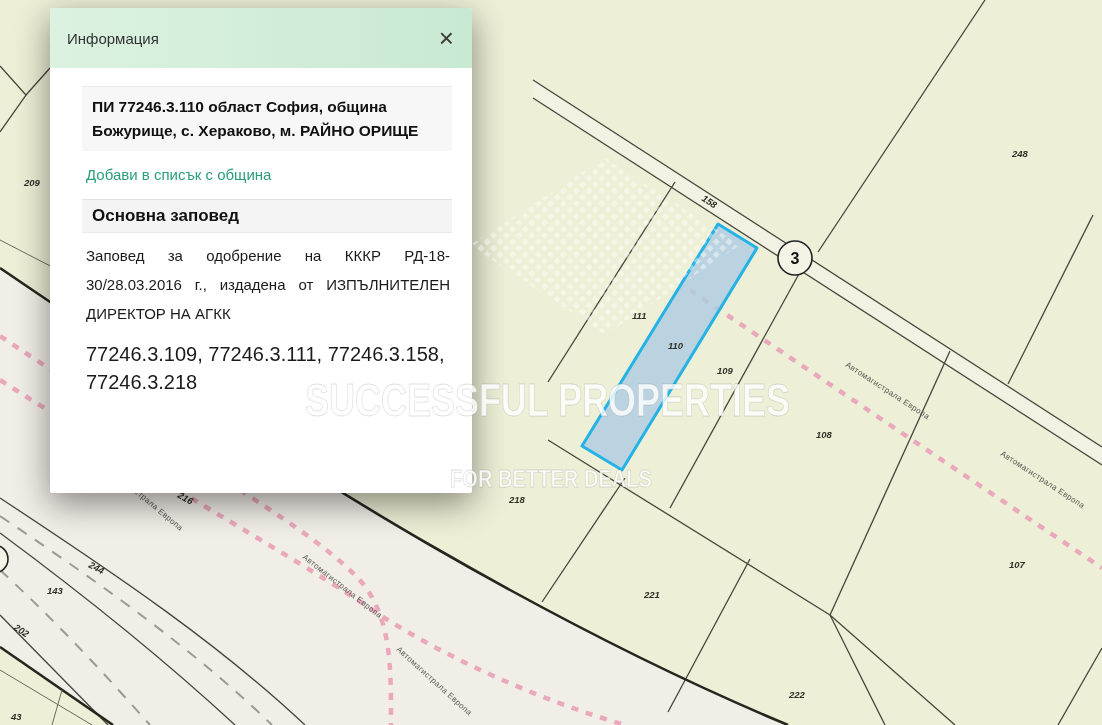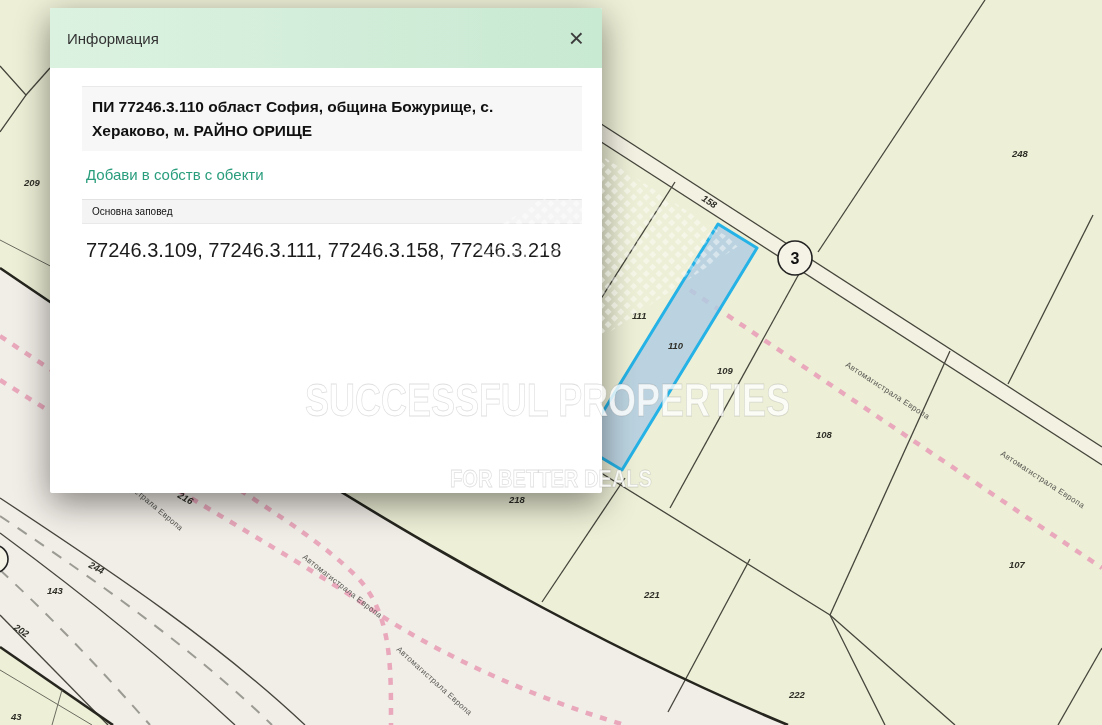--- a/index.html
+++ b/index.html
@@ -16,21 +16,21 @@
   .lane-dash{stroke:#9b9b94;stroke-width:2;fill:none;stroke-dasharray:11 10;}
   .pink-dash{stroke:#e9a8bc;stroke-width:4.5;fill:none;stroke-dasharray:7 8;}
   .parcel-label{font:italic bold 9.5px "Liberation Sans",sans-serif;fill:#2f2f28;}
   .hwy-label{font:8px "Liberation Sans",sans-serif;fill:#5a5a55;letter-spacing:.4px;}
   .marker-circle{fill:#f5f3e6;stroke:#222;stroke-width:1.6;}
   .marker-text{font:bold 16px "Liberation Sans",sans-serif;fill:#111;text-anchor:middle;}
   .selected-parcel{fill:rgba(176,205,226,.82);stroke:var(--selected,#25b2e6);stroke-width:3;stroke-linejoin:round;}
 
   
   .popup{
-    position:absolute;left:50px;top:8px;width:552px;height:485px;
+    position:absolute;left:50px;top:8px;width:422px;height:485px;
     background:#fff;box-shadow:0 10px 34px rgba(0,0,0,.45);
     display:flex;flex-direction:column;overflow:hidden;border-radius:2px;
   }
   .popup-header{
     flex:0 0 60px;background:linear-gradient(90deg,#dcf2e1,#c8e9d2);
     display:flex;align-items:center;justify-content:space-between;
     padding:0 16px 0 17px;
   }
   .popup-title{font-size:15px;color:#333;}
   .popup-close{
@@ -46,21 +46,21 @@
   .add-link{
     display:inline-block;margin:15px 0 2px 4px;color:var(--accent,#2a9d7d);
     font-size:15px;text-decoration:none;cursor:pointer;
   }
   .para{
     font-size:15px;line-height:29px;text-align:justify;
     margin:8px 0 0 4px;padding-right:2px;
   }
   .section-bar{
     background:#f4f4f4;border-top:1px solid #e2e2e2;border-bottom:1px solid #e9e9e9;
-    font-weight:normal;font-size:10px;color:#111;
+    font-weight:bold;font-size:17px;color:#111;
     padding:6px 10px;margin:14px 0 0 0;
   }
   .para-plain{font-size:20px;line-height:28px;margin:12px 0 0 4px;}
 
   
   #wm-overlay{position:absolute;left:0;top:0;pointer-events:none;}
   .wm-text{
     fill:rgba(255,255,255,.8);stroke:rgba(110,110,110,.22);stroke-width:.8px;
     font-family:"Liberation Sans",sans-serif;font-weight:bold;
   }
@@ -148,22 +148,23 @@
       </g>
   </svg>
 
   <div class="popup">
     <div class="popup-header">
       <span class="popup-title">Информация</span>
       <button class="popup-close">×</button>
     </div>
     <div class="popup-body">
       <div class="prop-title">ПИ 77246.3.110 област София, община Божурище, с. Хераково, м. РАЙНО ОРИЩЕ</div>
-      <a class="add-link">Добави в собств с обекти</a>
+      <a class="add-link">Добави в списък с община</a>
       <div class="section-bar">Основна заповед</div>
+      <div class="para">Заповед за одобрение на КККР РД-18-30/28.03.2016 г., издадена от ИЗПЪЛНИТЕЛЕН ДИРЕКТОР НА АГКК</div>
       <div class="para-plain">77246.3.109, 77246.3.111, 77246.3.158, 77246.3.218</div>
     </div>
   </div>
 
   <svg id="wm-overlay" width="1102" height="725" viewBox="0 0 1102 725">
     <defs>
       <pattern id="wmdots" patternUnits="userSpaceOnUse" width="9" height="9" patternTransform="rotate(-45 0 0)">
         <rect width="5" height="5" fill="#ffffff"></rect>
       </pattern>
     </defs>

